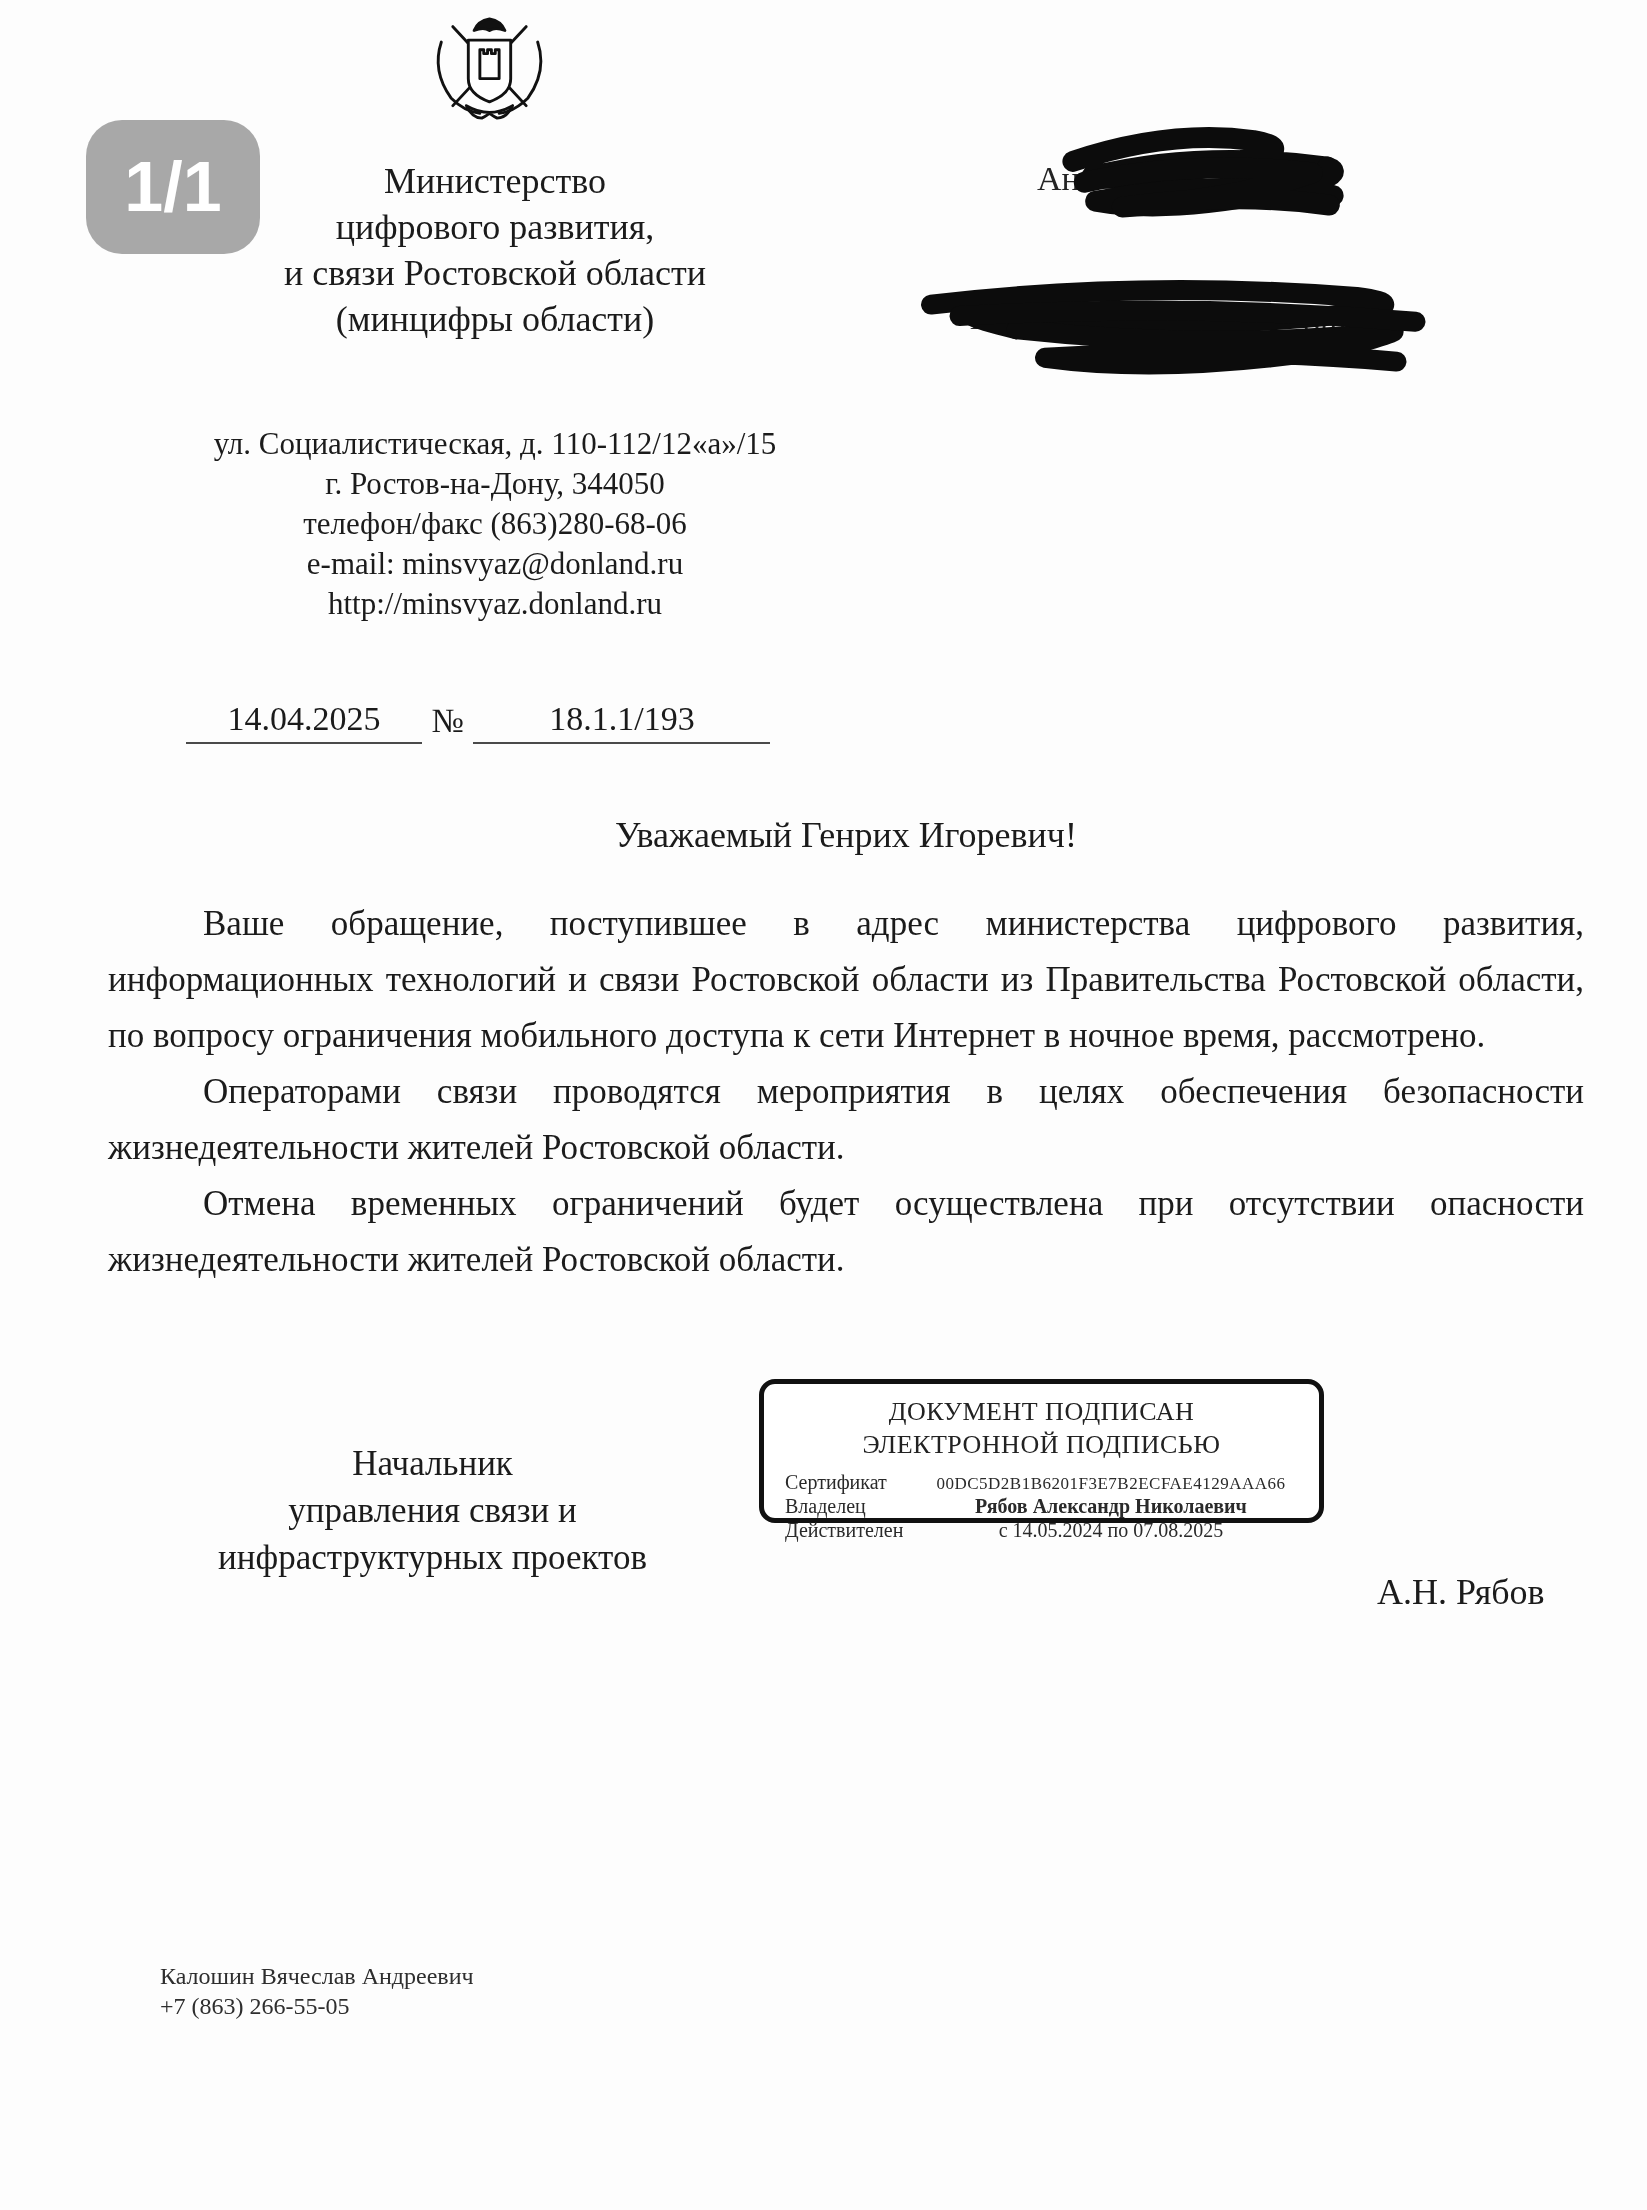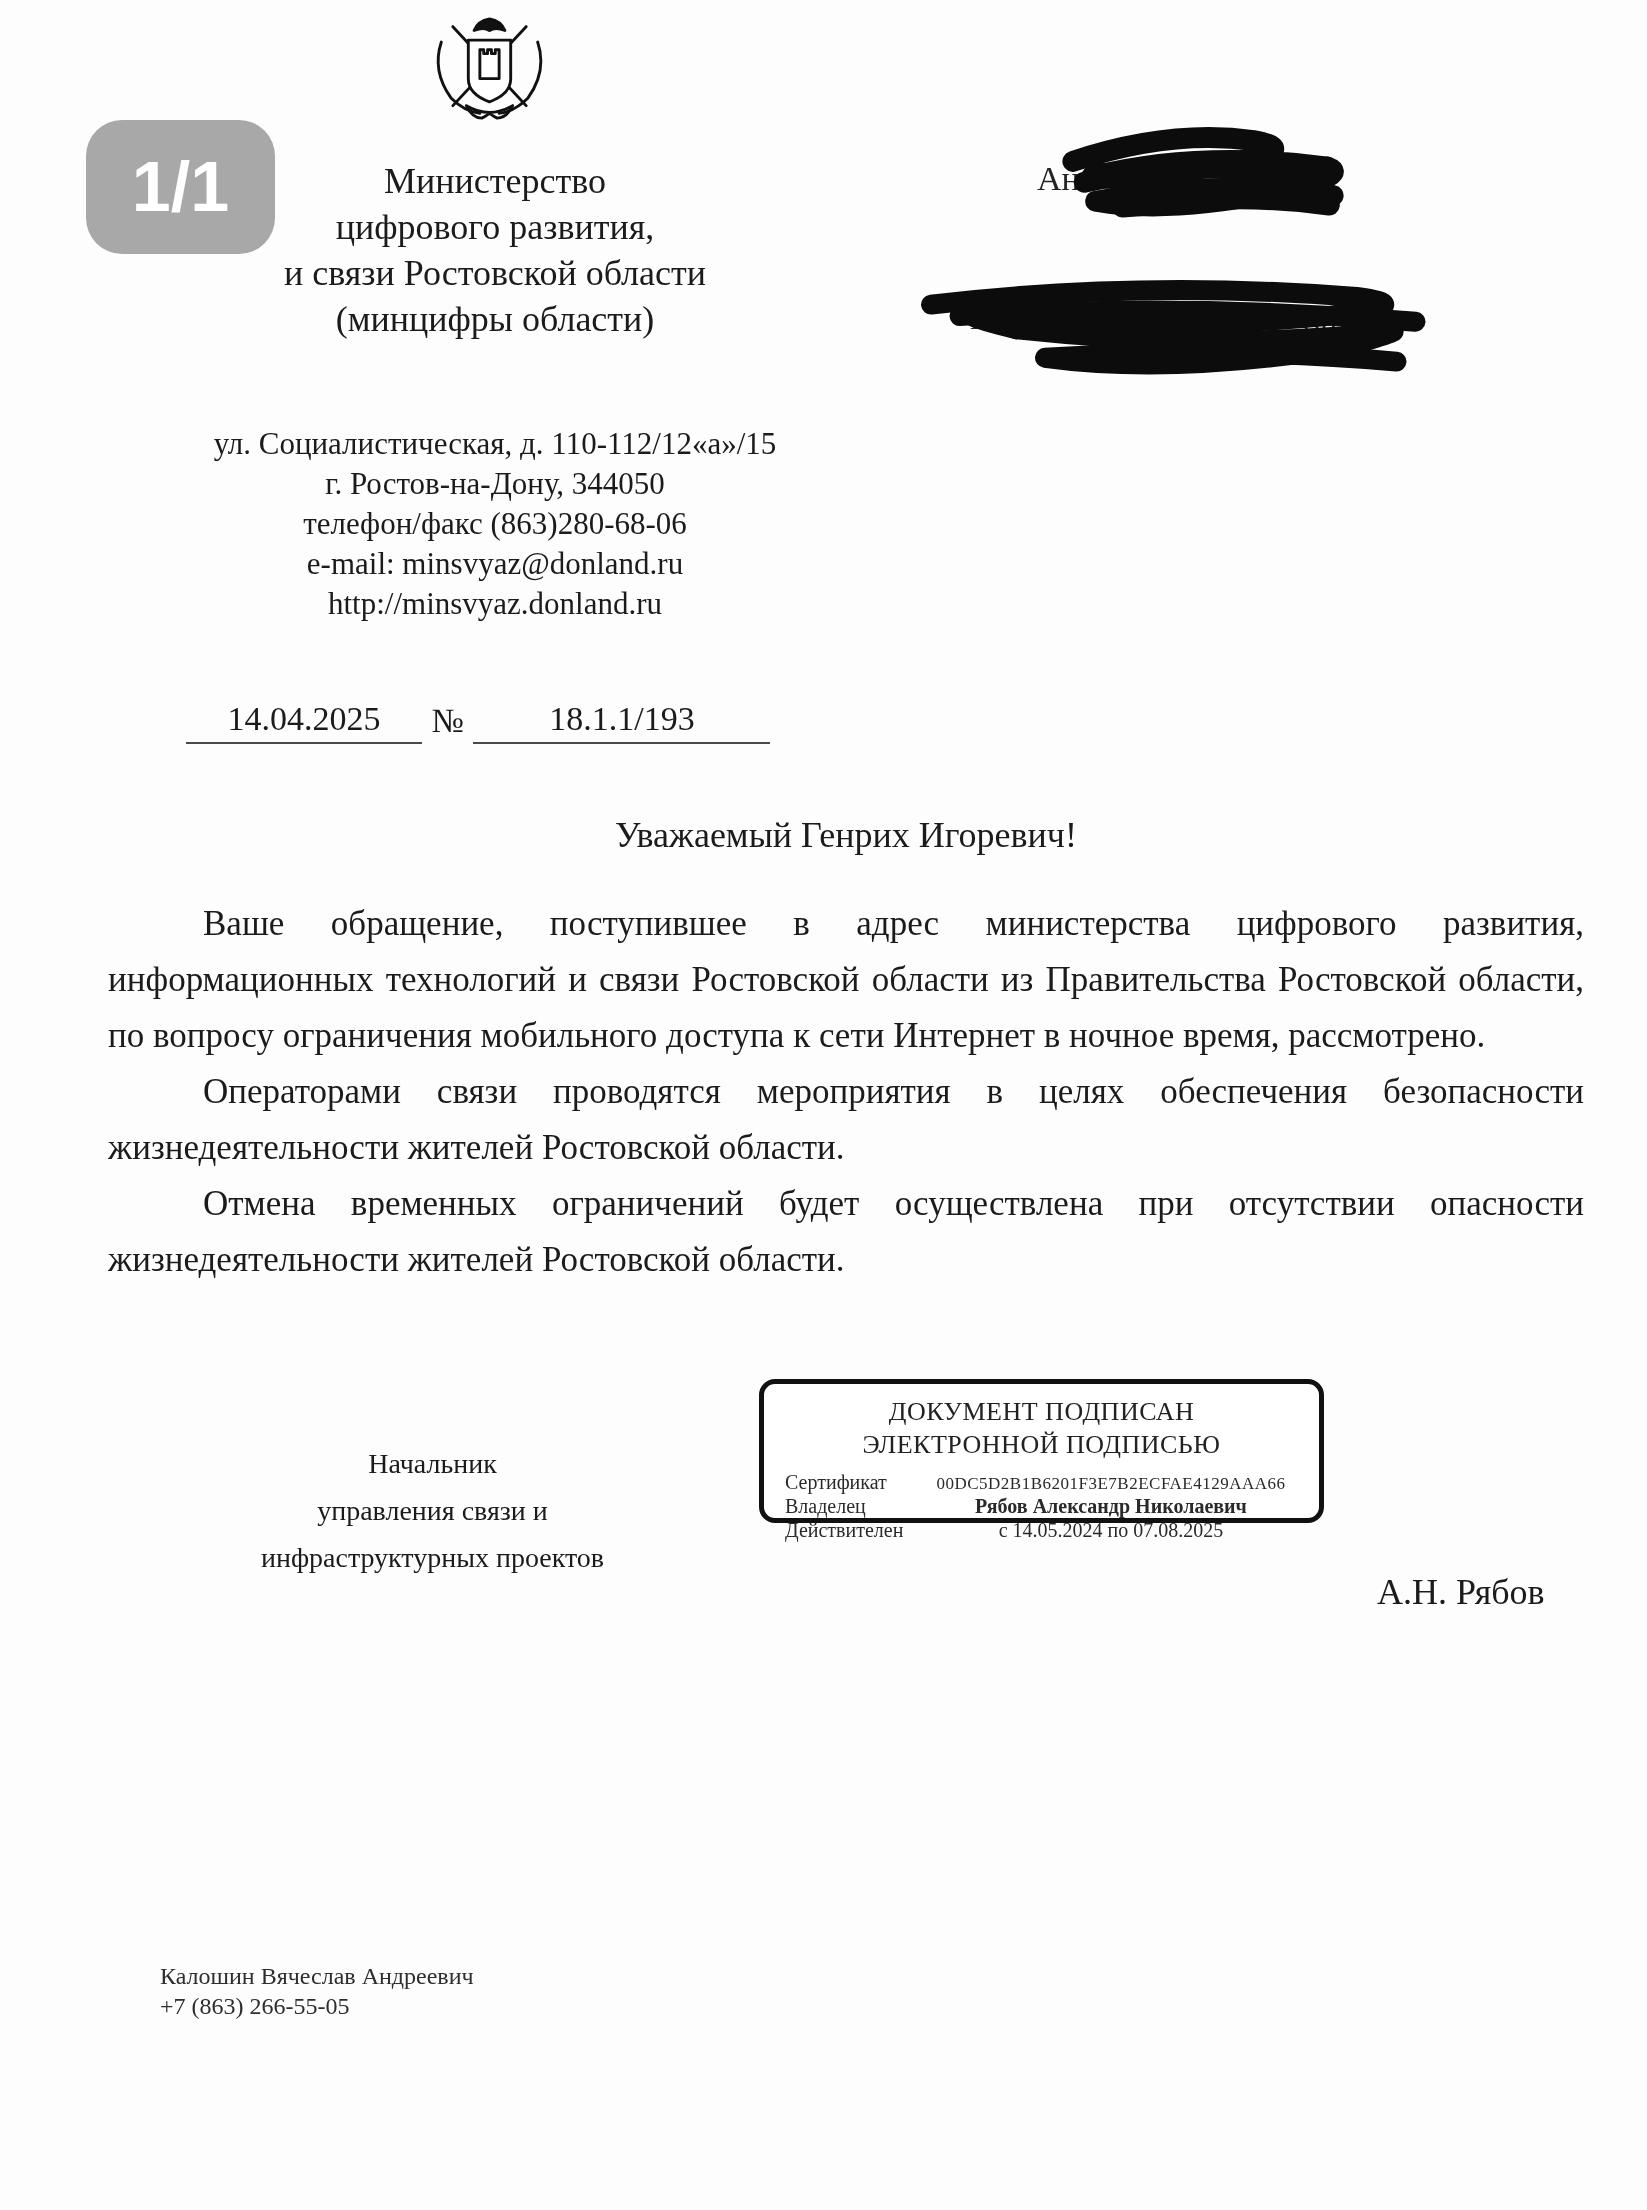--- a/index.html
+++ b/index.html
@@ -6,21 +6,21 @@
   .page{
     position:relative;
     width:1647px;height:2210px;
     background:#fdfdfd;
     font-family:"Liberation Serif", serif;
     color:#1b1b1b;
     overflow:hidden;
   }
   
   .badge{
-    position:absolute;left:86px;top:120px;width:189px;height:134px;
+    position:absolute;left:86px;top:120px;width:174px;height:134px;
     background:#a8a8a8;border-radius:36px;
     display:flex;align-items:center;justify-content:center;
     font-family:"Liberation Sans", sans-serif;font-weight:bold;
     font-size:70px;color:#ffffff;
   }
   
   .coat{position:absolute;left:424px;top:13.3px;width:131px;height:114px;}
   
   .org-name{
     position:absolute;left:108px;top:158px;width:774px;
@@ -50,21 +50,21 @@
     text-align:center;font-size:36px;
   }
   .body-text{
     position:absolute;left:108px;top:896px;width:1476px;
     font-size:35px;line-height:56px;text-align:justify;
   }
   .body-text p{margin:0;text-indent:95px;}
   
   .sig-pos{
     position:absolute;left:127px;top:1440px;width:611px;
-    text-align:center;font-size:28px;line-height:47px;
+    text-align:center;font-size:35px;line-height:47px;
   }
   .stamp{
     position:absolute;left:759px;top:1379px;width:565px;height:144px;
     box-sizing:border-box;border:5.7px solid #111111;border-radius:16px;
     background:#ffffff;padding:11.4px 21px 0 21px;
   }
   .stamp-title{text-align:center;font-size:26px;line-height:33px;letter-spacing:0.5px;color:#222;}
   .stamp-rows{margin-top:9.5px;}
   .stamp-row{display:flex;align-items:baseline;margin-top:1px;font-size:20px;color:#2a2a2a;}
   .stamp-row .lbl{width:139px;flex:none;}

